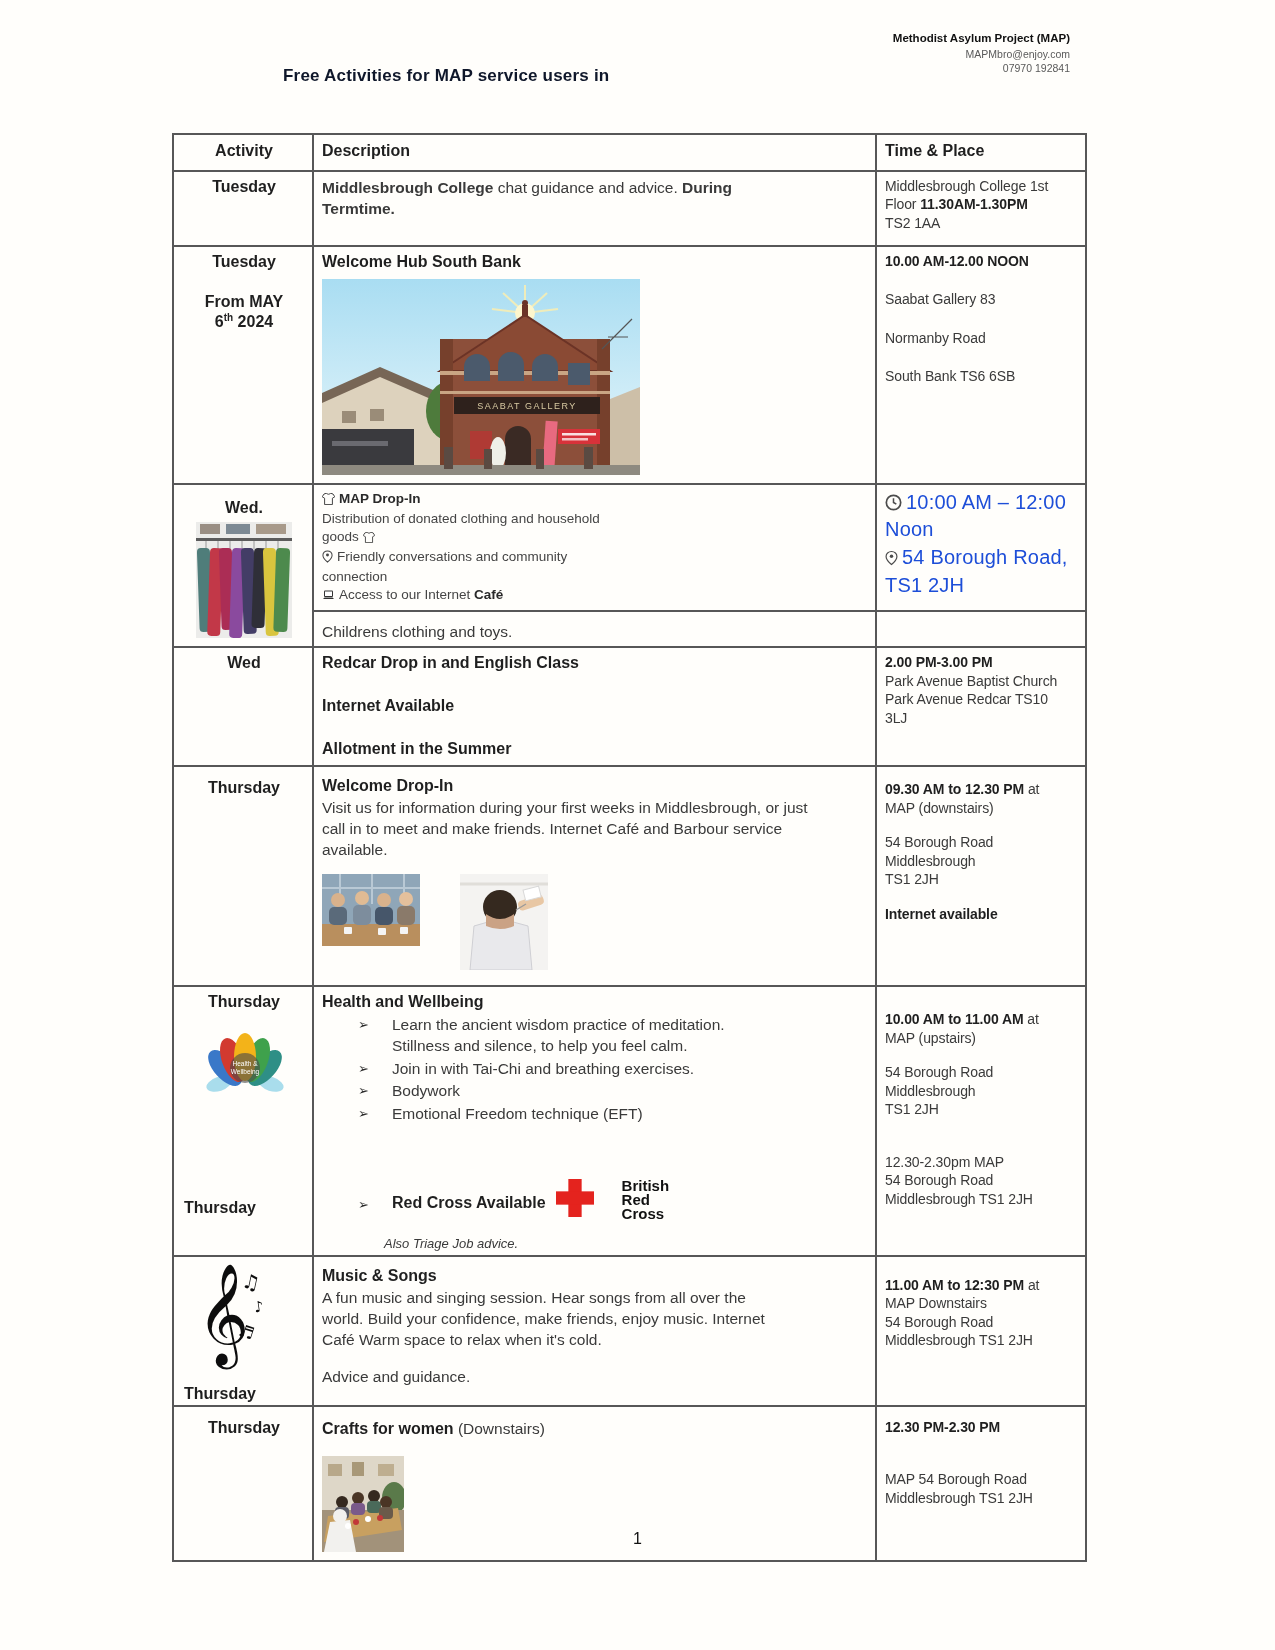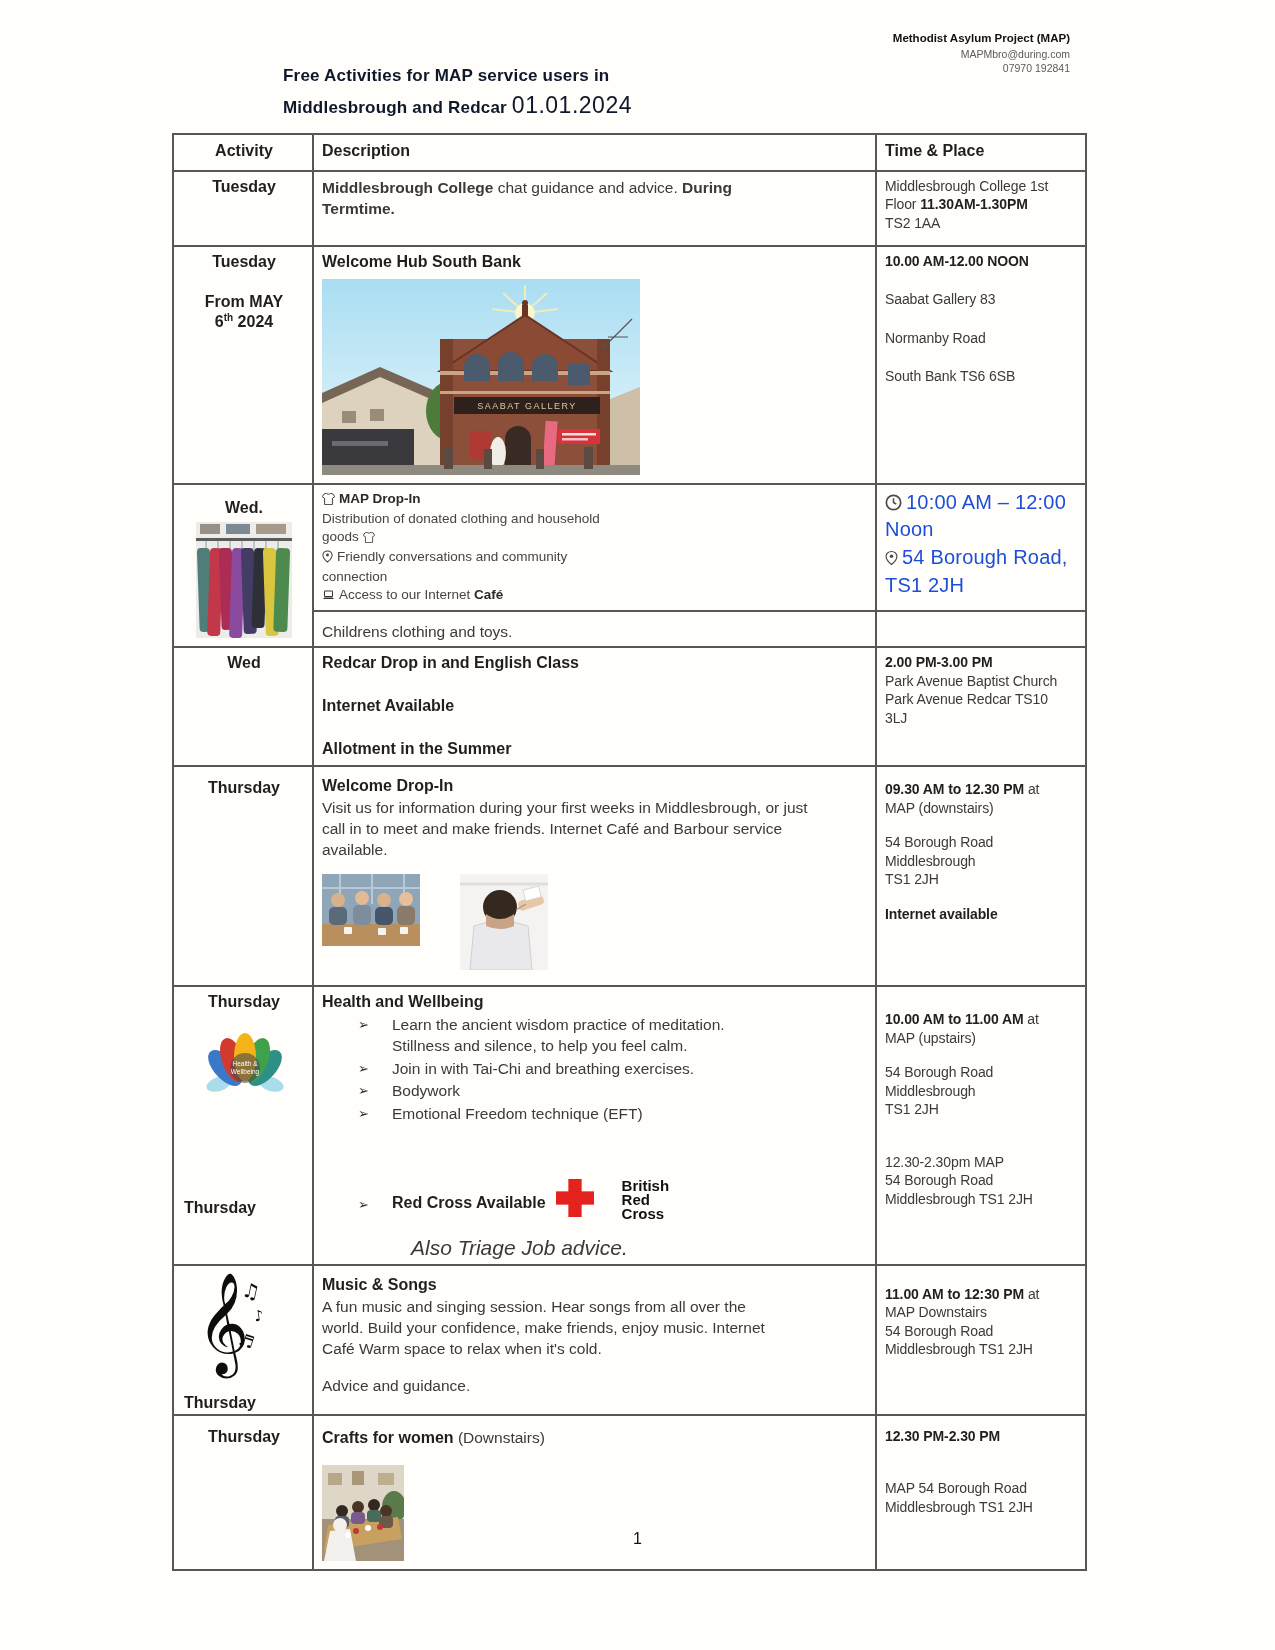--- a/index.html
+++ b/index.html
@@ -42,21 +42,21 @@
   .time-gray .row{margin-bottom:2px;}
 
   
   .bullet{display:flex;margin:2px 0 2px 36px;}
   .bmark{font-family:"DejaVu Sans",sans-serif;font-size:13px;width:34px;flex:none;color:#2a2a2a;padding-top:2px;}
   .btext{font-size:15.5px;color:#3a3a3a;line-height:1.34;max-width:392px;}
   .btext-b{font-size:16px;font-weight:700;color:#1f1f1f;}
   .rc-line{margin-top:44px;align-items:flex-end;}
   .redcross{display:flex;margin-left:10px;transform:translateY(10px);gap:24px;}
   .rc-text{margin-left:4px;font-size:15px;font-weight:700;color:#111;line-height:.95;}
-  .italic-note{font-style:italic;font-size:21px;color:#3a3a3a;margin:24px 0 0 89px;}
+  .italic-note{font-style:italic;font-size:13px;color:#3a3a3a;margin:24px 0 0 62px;}
 
   
   figure{margin:0;padding:0;}
   .photo{display:block;}
   .photos-row{display:flex;gap:40px;margin:14px 0 0 0;align-items:flex-start;}
   .music-fig{position:relative;width:78px;height:96px;margin:6px 0 0 2px;color:#0d0d0d;}
   .clef{font-family:"DejaVu Sans",sans-serif;font-size:88px;line-height:92px;}
   .note{position:absolute;font-family:"DejaVu Sans",sans-serif;}
   .n1{top:2px;right:2px;font-size:20px;transform:rotate(12deg);}
   .n2{top:30px;right:-2px;font-size:15px;transform:rotate(-8deg);}
@@ -67,26 +67,25 @@
   .pagenum{position:absolute;left:0;top:1530px;width:1275px;text-align:center;font-size:16px;color:#111;}
 </style>
 </head>
 <body>
 
 <div class="page">
 
 
   <div class="title-block">
     <div class="title-l1">Free Activities for MAP service users in</div>
-    <div class="title-l2"><span>Middlesbrough and Redcar </span><span class="title-date">01.01.2024</span></div>
   </div>
 
   <div class="contact">
     <div class="org">Methodist Asylum Project (MAP)</div>
-    <div class="sub">MAPMbro@during.com</div>
+    <div class="sub">MAPMbro@enjoy.com</div>
     <div class="sub">07970 192841</div>
   </div>
 
   <table class="act">
 
     <tbody>
         <tr style="height:37px">
       <td class="c-day th">Activity</td>
       <td class="c-desc th">Description</td>
       <td class="c-time th">Time &amp; Place</td>

